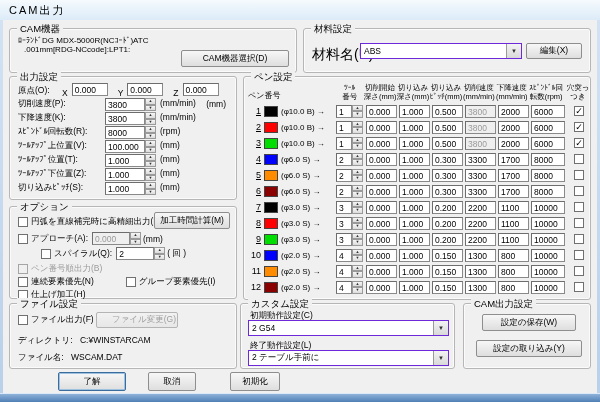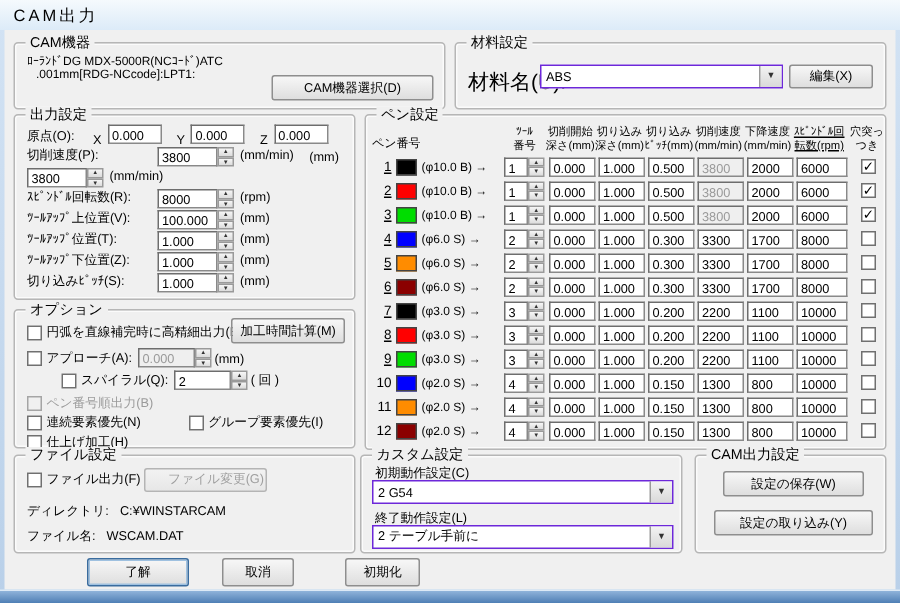--- a/index.html
+++ b/index.html
@@ -82,21 +82,21 @@
   .out-field{ width:40px; }
   .out-unit{ margin-left:4px; font-size:8.5px; }
 
   
   #pen-head{ position:absolute; left:0; top:4px; right:0; display:flex;
     align-items:flex-end; padding-left:4px; height:20px; }
   .ph-pen{ width:88px; font-size:8px; align-self:flex-end; }
   .ph{ display:flex; flex-direction:column; align-items:center;
     font-size:7.5px; line-height:8.5px; text-align:center; }
   .ph span{ white-space:nowrap; }
-  .ph-tool{ width:28px; } .ph-f{ width:33px; } .ph-fw{ width:36px;text-decoration:underline; }
+  .ph-tool{ width:28px; } .ph-f{ width:33px; } .ph-fw{ width:36px; }
   .ph-chk{ width:24px; margin-left:2px; }
   #pen-rows{ position:absolute; left:0; top:26px; right:0; }
   .pen-row{ display:flex; align-items:center; height:16px; padding-left:4px; }
   .c-num{ width:13px; text-align:right; font-size:9px; }
   .c-num.u{ text-decoration:underline; }
   .c-swatch{ width:14px; height:11px; margin-left:3px; border:1px solid #444; flex:none; }
   .c-desc{ width:55px; margin-left:3px; font-size:8px; white-space:nowrap; }
   .c-tool{ width:28px; display:flex; align-items:center; }
   .tool-f{ width:16px; }
   .c-field{ width:31px; margin-left:2px; }
@@ -177,20 +177,21 @@
           <div class="out-row">
             <span class="out-label">切削速度(P):</span>
             <span class="tfield out-field">3800</span>
             <span class="spin">
               <span class="sb">▲</span>
               <span class="sb">▼</span>
             </span>
             <span class="out-unit">(mm/min)</span>
           </div>
           <div class="out-row">
+            <span class="out-label">下降速度(K):</span>
             <span class="tfield out-field">3800</span>
             <span class="spin">
               <span class="sb">▲</span>
               <span class="sb">▼</span>
             </span>
             <span class="out-unit">(mm/min)</span>
           </div>
           <div class="out-row">
             <span class="out-label">ｽﾋﾟﾝﾄﾞﾙ回転数(R):</span>
             <span class="tfield out-field">8000</span>

